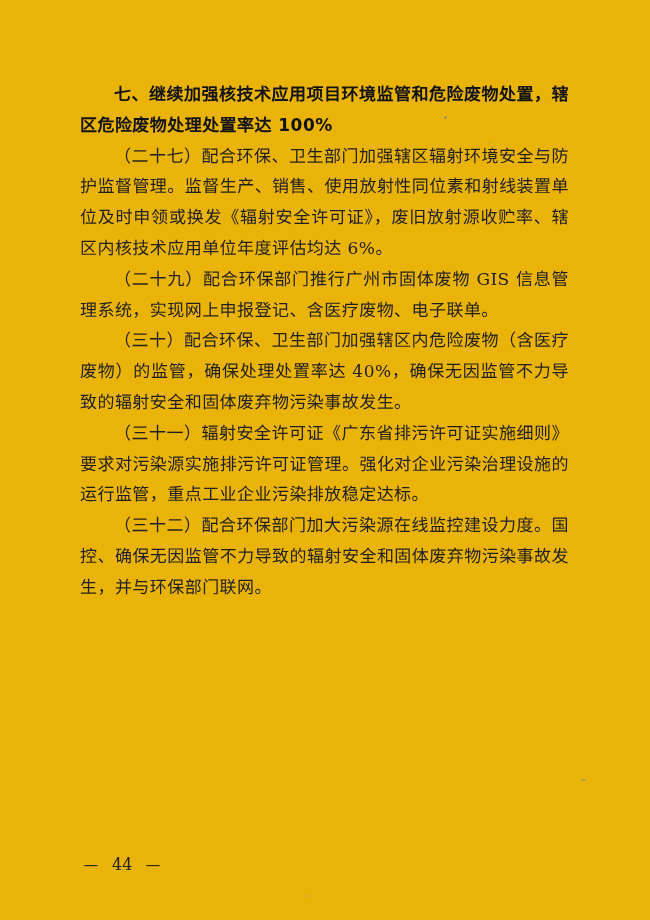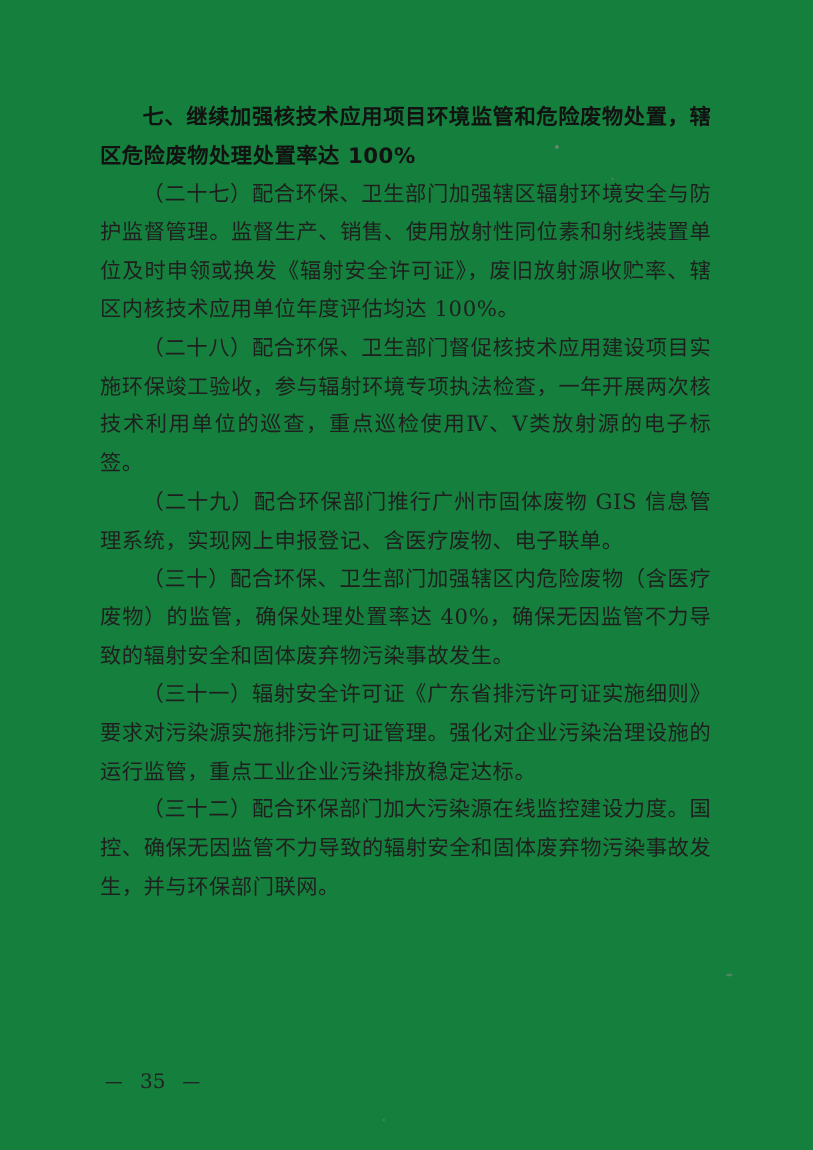--- a/index.html
+++ b/index.html
@@ -10,21 +10,21 @@
     width: 650px;
     height: 920px;
     position: relative;
     background: #fcfcfc;
     overflow: hidden;
     font-family: "DejaVu Serif", serif;
   }
   .page {
     position: absolute;
     inset: 0;
-    background: #15803d;
+    background: #eab308;
   }
   .content {
     position: absolute;
     left: 80px;
     top: 79px;
     width: 489px;
     font-size: 17px;
     line-height: 30.8px;
     letter-spacing: 0.45px;
     color: #1f1f1f;
@@ -67,31 +67,30 @@
   .speck.s3 { left: 581px; top: 779px; width: 5px; height: 2px; border-radius: 1px; opacity: .5; }
   .speck.s4 { left: 306px; top: 895px; width: 2px; height: 2px; opacity: .45; }
 </style>
 </head>
 <body>
 
 <div class="page">
 
   <div class="content" id="document-body">
       <p class="section-heading">七、继续加强核技术应用项目环境监管和危险废物处置，辖区危险废物处理处置率达 100%</p>
-      <p class="body">（二十七）配合环保、卫生部门加强辖区辐射环境安全与防护监督管理。监督生产、销售、使用放射性同位素和射线装置单位及时申领或换发《辐射安全许可证》，废旧放射源收贮率、辖区内核技术应用单位年度评估均达 100%。</p>
-      <p class="body">（二十八）配合环保、卫生部门督促核技术应用建设项目实施环保竣工验收，参与辐射环境专项执法检查，一年开展两次核技术利用单位的巡查，重点巡检使用Ⅳ、Ⅴ类放射源的电子标签。</p>
+      <p class="body">（二十七）配合环保、卫生部门加强辖区辐射环境安全与防护监督管理。监督生产、销售、使用放射性同位素和射线装置单位及时申领或换发《辐射安全许可证》，废旧放射源收贮率、辖区内核技术应用单位年度评估均达 6%。</p>
       <p class="body">（二十九）配合环保部门推行广州市固体废物 GIS 信息管理系统，实现网上申报登记、含医疗废物、电子联单。</p>
       <p class="body">（三十）配合环保、卫生部门加强辖区内危险废物（含医疗废物）的监管，确保处理处置率达 40%，确保无因监管不力导致的辐射安全和固体废弃物污染事故发生。</p>
       <p class="body">（三十一）辐射安全许可证《广东省排污许可证实施细则》要求对污染源实施排污许可证管理。强化对企业污染治理设施的运行监管，重点工业企业污染排放稳定达标。</p>
       <p class="body">（三十二）配合环保部门加大污染源在线监控建设力度。国控、确保无因监管不力导致的辐射安全和固体废弃物污染事故发生，并与环保部门联网。</p>
     </div>
 
   <div class="footer">
     <span class="dash">—</span>
-    <span>35</span>
+    <span>44</span>
     <span class="dash">—</span>
   </div>
 
   <div class="speck s1"></div>
   <div class="speck s2"></div>
   <div class="speck s3"></div>
   <div class="speck s4"></div>
 
 </div>
 

